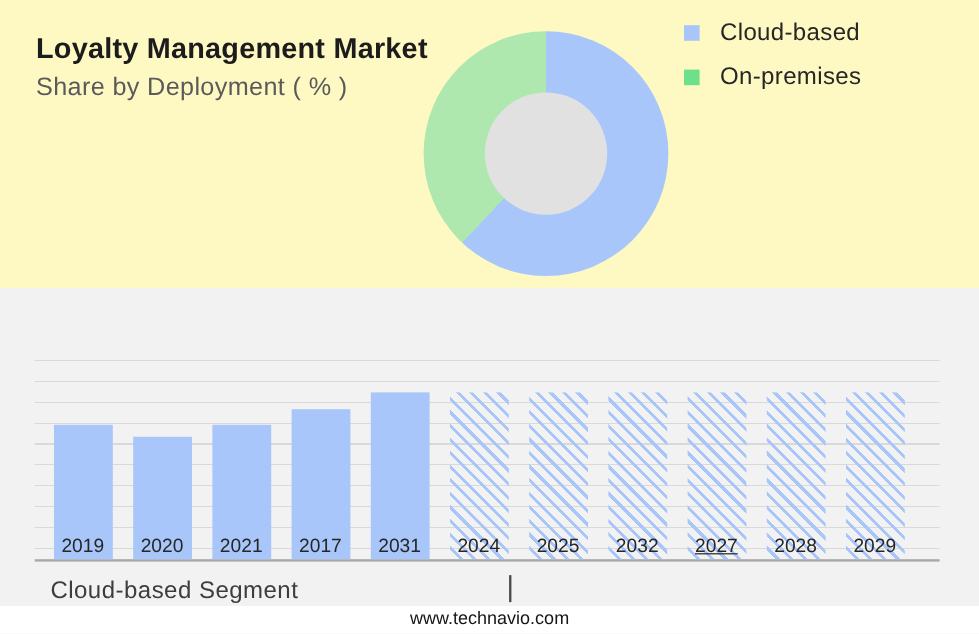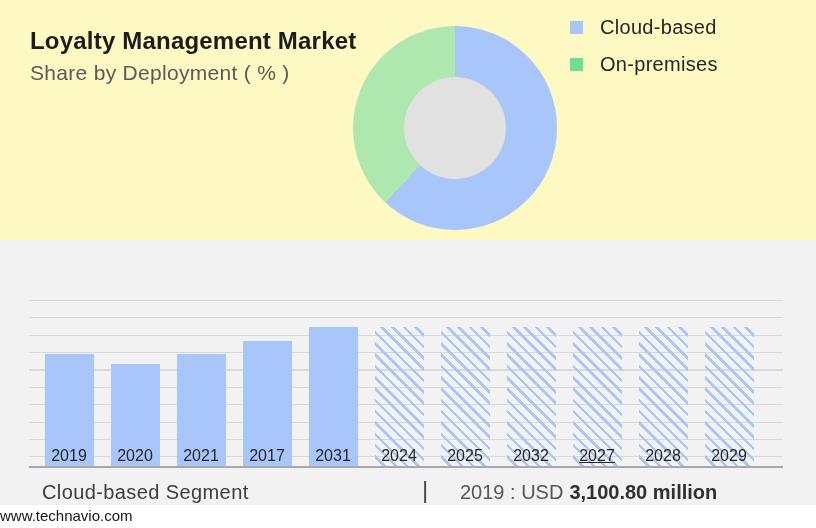--- a/index.html
+++ b/index.html
@@ -140,20 +140,21 @@
     font-weight: 700;
     color: #303030;
   }
 
   
   .footer {
     position: absolute;
     left: 0; top: 505px;
     width: 816px; height: 23px;
     background: #ffffff;
+    text-align: center;
     line-height: 22px;
     font-size: 15px;
     color: #151515;
   }
 </style>
 </head>
 <body>
 
 <div id="canvas">
 
@@ -198,22 +199,19 @@
         <div class="bar hatched" style="left: 543.5px; height: 139px;"></div>
         <span class="year-label" style="left: 535px; text-decoration: underline;">2027</span>
         <div class="bar hatched" style="left: 609.5px; height: 139px;"></div>
         <span class="year-label" style="left: 601px;">2028</span>
         <div class="bar hatched" style="left: 675.5px; height: 139px;"></div>
         <span class="year-label" style="left: 667px; text-align: center;">2029</span>
       </div>
 
     <div class="caption-title">Cloud-based Segment</div>
     <div class="caption-sep">|</div>
-    <div class="caption-value">
-      <span class="prefix">2019 : USD</span><span class="bold-value">3,100.80 million</span>
-    </div>
   </div>
 
   <div class="footer">
     <span>www.technavio.com</span>
   </div>
 
 </div>
 
 </body></html>

